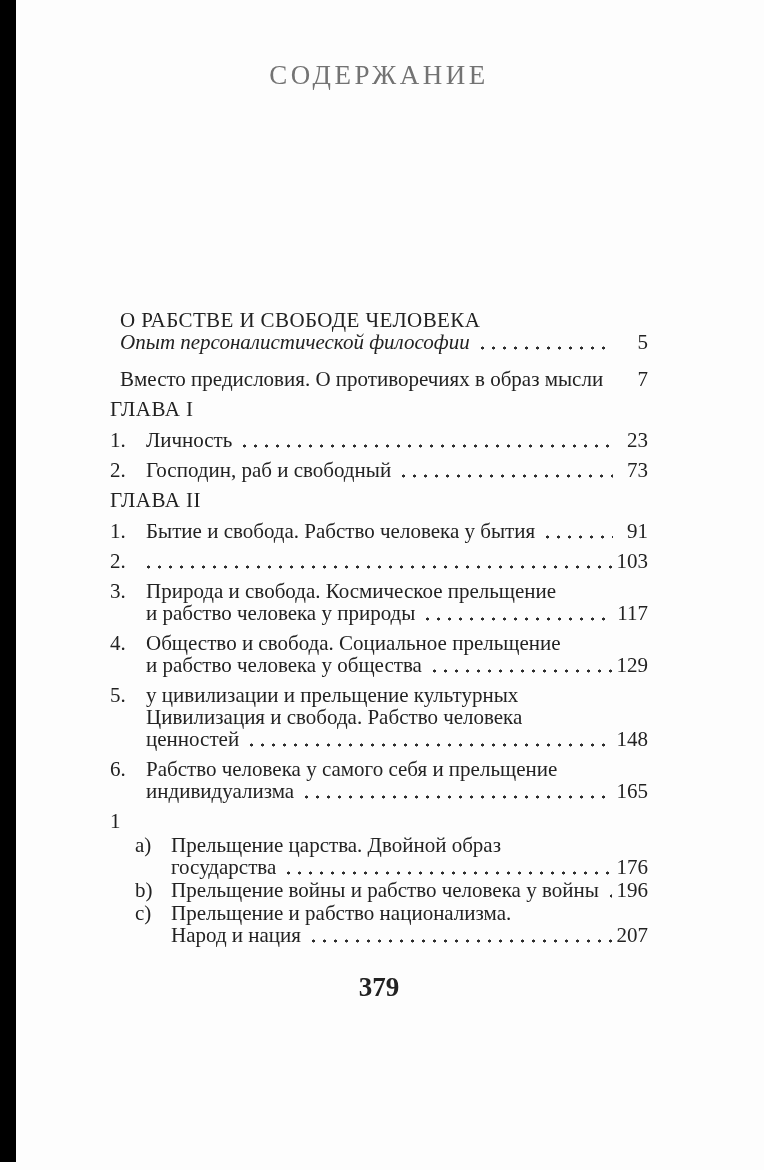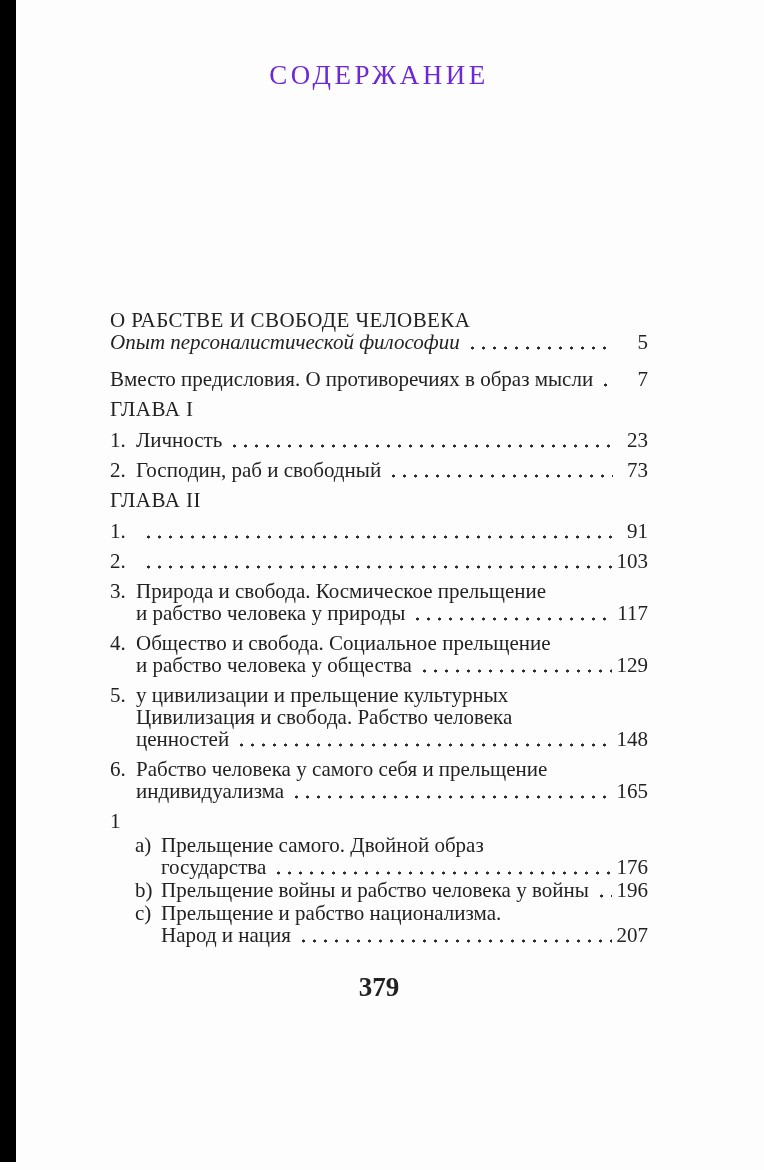--- a/index.html
+++ b/index.html
@@ -26,21 +26,21 @@
     left:110px;top:0;
     width:538px;
   }
   .doc-title{
     margin:58px 0 0 0;
     font-size:27px;
     font-weight:normal;
     line-height:34px;
     letter-spacing:3.5px;
     text-align:center;
-    color:#6d28d9;
+    color:#737373;
   }
   .toc{
     margin-top:217px;
     font-size:21px;
     line-height:22px;
   }
   .chapter{
     margin:6px 0 9px 0;
     letter-spacing:0.5px;
   }
@@ -61,21 +61,21 @@
   .marker{
     flex:0 0 26px;
   }
   .entry.nomark .marker{flex:0 0 0px;}
   .etext{
     flex:1 1 auto;
     min-width:0;
   }
   .line{display:block;}
   .lastline{display:flex;}
-  .ltxt{white-space:nowrap;}
+  .ltxt{white-space:nowrap;margin-left:10px;}
   .ltxt.italic{font-style:italic;}
   .ltxt.caps{letter-spacing:0.4px;}
   .leader{
     flex:1 1 auto;
     margin:0 5px 0 7px;
     background-image:radial-gradient(circle,#2c2c2c 1.3px,rgba(0,0,0,0) 1.8px);
     background-size:11px 10px;
     background-repeat:repeat-x;
     background-position:left bottom;
   }
@@ -139,20 +139,21 @@
             <span class="leader"></span>
             <span class="pg">73</span>
           </div>
         </div>
       </div>
       <div class="chapter">ГЛАВА II</div>
       <div class="entry">
         <span class="marker">1.</span>
         <div class="etext">
           <div class="line lastline">
+            <span class="ltxt">Бытие и свобода. Рабство человека у бытия</span>
             <span class="leader"></span>
             <span class="pg">91</span>
           </div>
         </div>
       </div>
       <div class="entry">
         <span class="marker">2.</span>
         <div class="etext">
           <div class="line lastline">
             <span class="leader"></span>
@@ -202,21 +203,21 @@
             <span class="ltxt">индивидуализма</span>
             <span class="leader"></span>
             <span class="pg">165</span>
           </div>
         </div>
       </div>
       <div class="subnum">1</div>
       <div class="entry sub">
         <span class="marker">a)</span>
         <div class="etext">
-          <div class="line"><span class="ltxt">Прельщение самого. Двойной образ</span></div>
+          <div class="line"><span class="ltxt">Прельщение царства. Двойной образ</span></div>
           <div class="line lastline">
             <span class="ltxt">государства</span>
             <span class="leader"></span>
             <span class="pg">176</span>
           </div>
         </div>
       </div>
       <div class="entry sub">
         <span class="marker">b)</span>
         <div class="etext">

